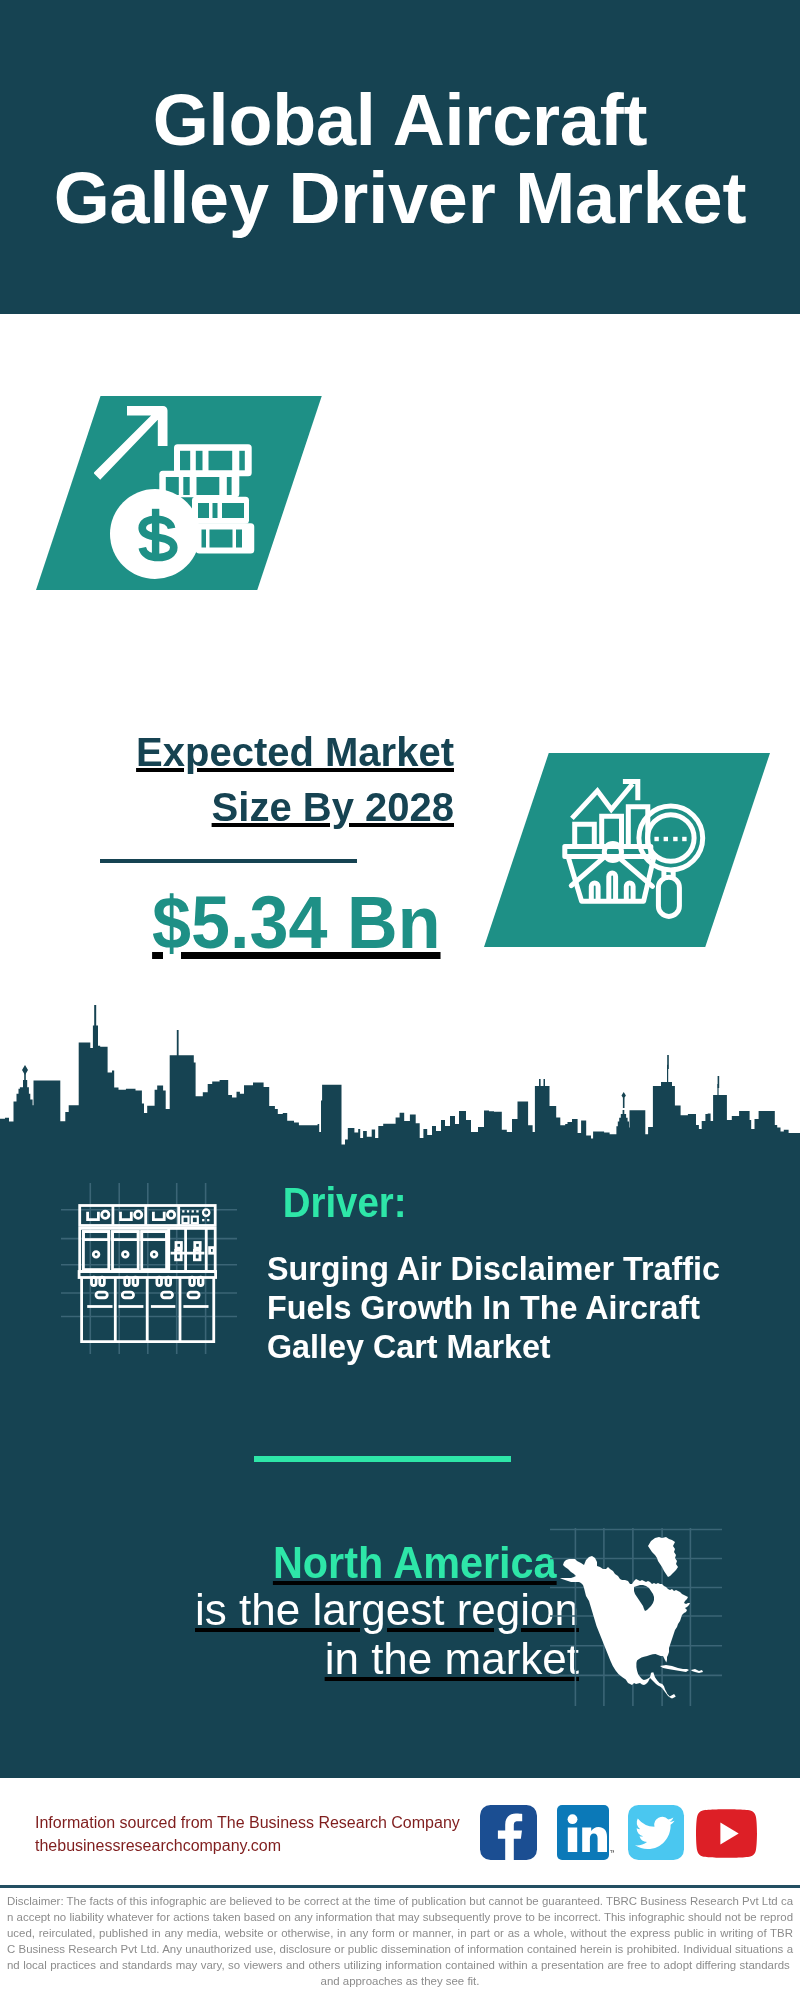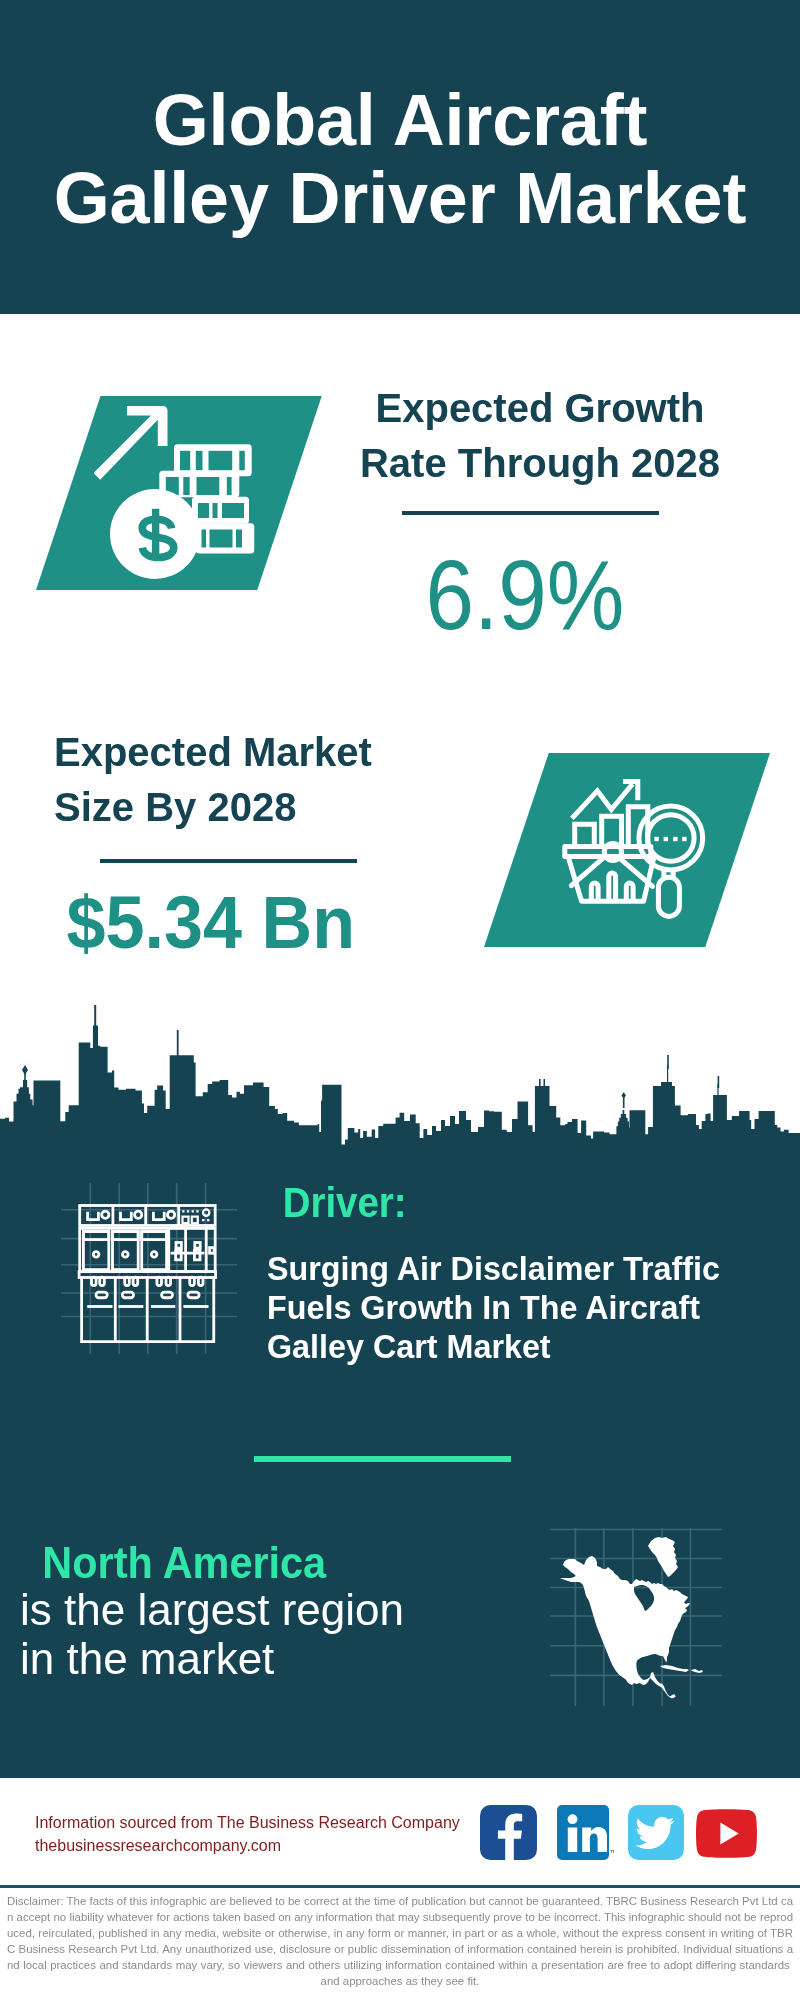--- a/index.html
+++ b/index.html
@@ -29,41 +29,41 @@
   .para-1 { left: 36px; top: 396px; width: 286px; height: 194px; }
   .icon-money { position: absolute; left: 94px; top: 400px; width: 182px; height: 180px; }
   .stat1-block { position: absolute; left: 340px; top: 381px; width: 400px; text-align: center; }
   .stat-title { color: #164352; font-size: 40px; font-weight: bold; line-height: 55px; }
   .rule-dark { height: 4px; background: #164352; margin: 20px auto 0; width: 257px; position: relative; left: -10px; }
   .stat-val-green { color: #1e9086; font-size: 98px; font-weight: normal; line-height: 1; margin-top: 31px; transform: scaleX(0.89) translateX(-17px); }
 
   
   .para-2 { left: 483.5px; top: 753px; width: 286px; height: 194px; }
   .icon-chart { position: absolute; left: 556px; top: 778px; width: 167px; height: 160px; }
-  .stat2-block { position: absolute; left: 54px; top: 725px; width: 400px; text-align: left; }
+  .stat2-block { position: absolute; left: 54px; top: 725px; width: 400px; text-align: right; text-decoration: underline; }
   .stat-val-green2 { color: #1e9086; font-size: 75px; font-weight: bold; line-height: 1; margin-top: 22px; transform: scaleX(0.935) translateX(-0.5px); }
   .stat2-block .rule-dark { left: -26px; margin-top: 24px; }
 
   
   .dark-sec {
     position: absolute; left: 0; top: 1145px; width: 800px; height: 633px;
     background: #164352;
   }
   .skyline { position: absolute; left: 0; top: 1000px; width: 800px; height: 146px; }
   .skyline svg { display: block; }
 
   .icon-cart { position: absolute; left: 55px; top: 1180px; width: 190px; height: 185px; }
 
   .driver-block { position: absolute; left: 267px; top: 1182px; width: 520px; text-align: left; }
   .driver-label { color: #2ee6a8; font-size: 42px; font-weight: bold; line-height: 1; transform: scaleX(0.915) translateX(-7px); }
   .driver-text { color: #ffffff; font-size: 32.3px; font-weight: bold; line-height: 39px; margin-top: 26px; }
 
   .green-rule { position: absolute; left: 254px; top: 1456px; width: 257px; height: 6px; background: #2ee6a8; }
 
-  .region-block { position: absolute; left: 20px; top: 1533px; width: 559px; text-align: left; }
+  .region-block { position: absolute; left: 20px; top: 1533px; width: 559px; text-align: right; text-decoration: underline; }
   .region-name { color: #2ee6a8; font-size: 45px; font-weight: bold; line-height: 1; transform: scaleX(0.92); padding-top: 7px; }
   .region-desc { color: #ffffff; font-size: 44px; font-weight: normal; line-height: 49px; margin-top: 0; }
   .map-wrap { position: absolute; left: 550px; top: 1528px; width: 180px; height: 186px; }
 
   
   .footer { position: absolute; left: 0; top: 1778px; width: 800px; height: 109px; background: #ffffff; }
   .footer > * { position: absolute; }
   .src-text { position: absolute; left: 35px; top: 33px; color: #7f1d1d; font-size: 16px; line-height: 23px; }
   .social { position: absolute; top: 27px; width: 57px; height: 55px; }
   .social svg { display: block; }
@@ -135,28 +135,20 @@
 
         <circle cx="61" cy="134" r="45" fill="#ffffff"></circle>
         <g fill="none" stroke="#1e9086" stroke-width="7.6" stroke-linecap="butt">
           <path d="M77.6 128.4 c-1 -5.6 -6.9 -9.2 -15.3 -9.2 c-8.6 0 -14.1 3.4 -14.1 8.8 c0 4.6 3.4 7.1 11.4 8.6 l7.3 1.3 c9 1.7 12.9 4.6 12.9 9.7 c0 5.9 -6.1 9.9 -15.4 9.9 c-9 0 -15 -3.7 -16.1 -9.7"></path>
         </g>
         <g fill="#1e9086">
           <rect x="57.9" y="108.8" width="7.4" height="51.2"></rect>
         </g>
       </g>
     </svg>
-  </div>
-  <div class="stat1-block">
-    <div class="stat-title">
-      <span>Expected Growth</span><br>
-      <span>Rate Through 2028</span>
-    </div>
-    <div class="rule-dark"></div>
-    <div class="stat-val-green">6.9%</div>
   </div>
 
   <div class="para para-2">
     <svg width="286" height="194" viewBox="0 0 286 194">
         <polygon points="64.75,0 286,0 221.25,194 0,194" fill="#1e9086"></polygon>
       </svg>
   </div>
   <div class="icon-chart">
     <svg viewBox="0 0 167 160" width="167" height="160">
       <g fill="none" stroke="#ffffff" stroke-width="5" stroke-linecap="butt" stroke-linejoin="miter">
@@ -402,19 +394,19 @@
         <path fill="#dd1f26" d="M59.7 8 A7.6 7.6 0 0 0 54.3 2.6 C49.6 1.3 30.5 1.3 30.5 1.3 s-19.1 0 -23.8 1.3 A7.6 7.6 0 0 0 1.3 8 C0 12.7 0 25.5 0 25.5 s0 12.8 1.3 17.5 a7.6 7.6 0 0 0 5.4 5.4 c4.7 1.3 23.8 1.3 23.8 1.3 s19.1 0 23.8 -1.3 a7.6 7.6 0 0 0 5.4 -5.4 C61 38.3 61 25.5 61 25.5 s0 -12.8 -1.3 -17.5 Z"></path>
         <path fill="#ffffff" d="M24.4 36.4 V14.6 L42.7 25.5 Z"></path>
       </svg>
     </div>
   </div>
 
   <div class="disc-rule"></div>
   <div class="disclaimer">
       <span class="dl j">Disclaimer: The facts of this infographic are believed to be correct at the time of publication but cannot be guaranteed. TBRC Business Research Pvt Ltd ca</span>
       <span class="dl j">n accept no liability whatever for actions taken based on any information that may subsequently prove to be incorrect. This infographic should not be reprod</span>
-      <span class="dl j">uced, reirculated, published in any media, website or otherwise, in any form or manner, in part or as a whole, without the express consent in writing of TBR</span>
+      <span class="dl j">uced, reirculated, published in any media, website or otherwise, in any form or manner, in part or as a whole, without the express public in writing of TBR</span>
       <span class="dl j">C Business Research Pvt Ltd. Any unauthorized use, disclosure or public dissemination of information contained herein is prohibited. Individual situations a</span>
       <span class="dl j">nd local practices and standards may vary, so viewers and others utilizing information contained within a presentation are free to adopt differing standards </span>
       <span class="dl">and approaches as they see fit.</span>
     </div>
 
 </div>
 
 </body></html>

